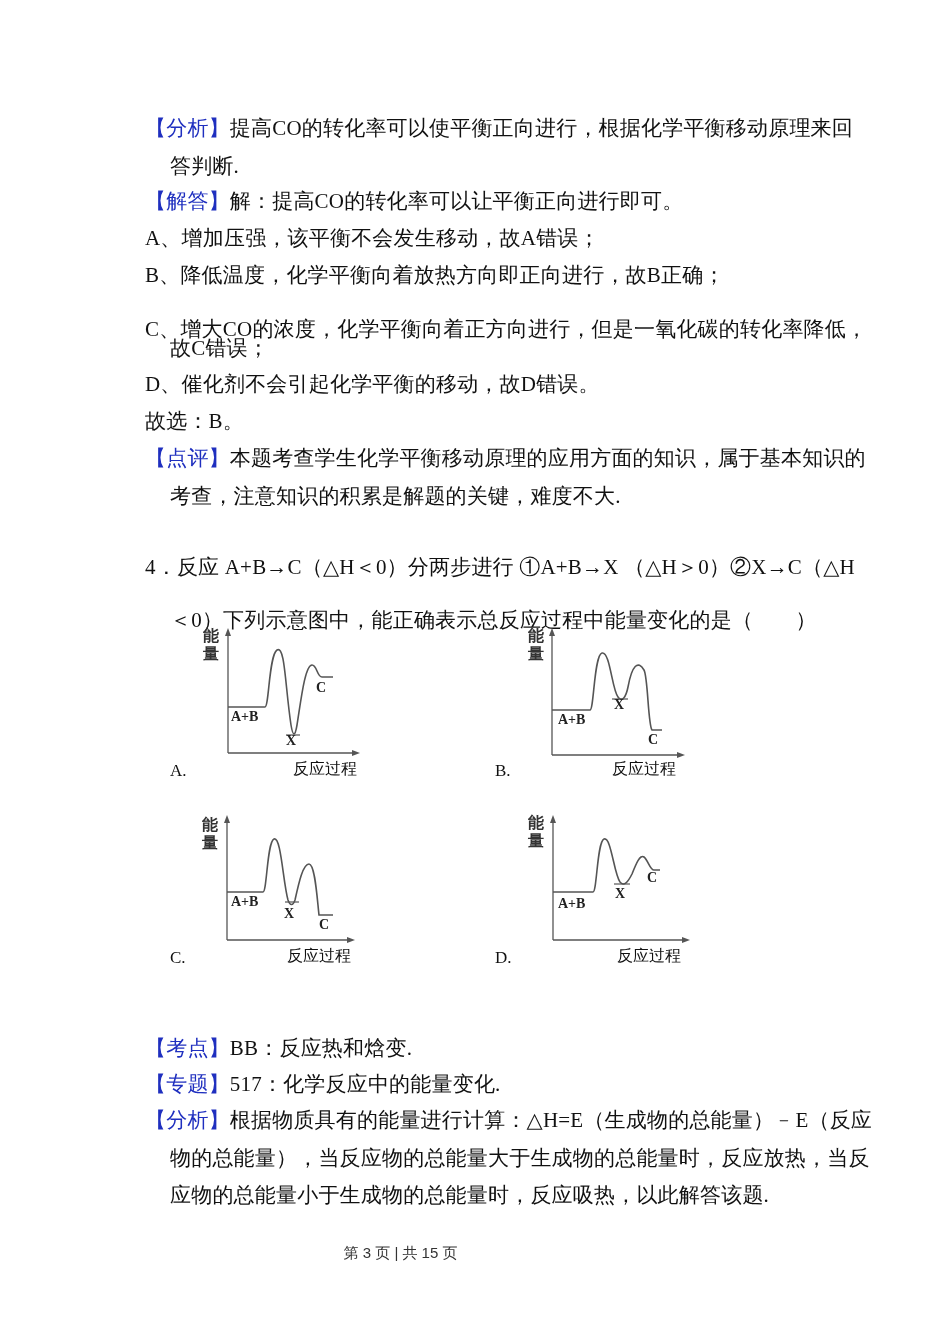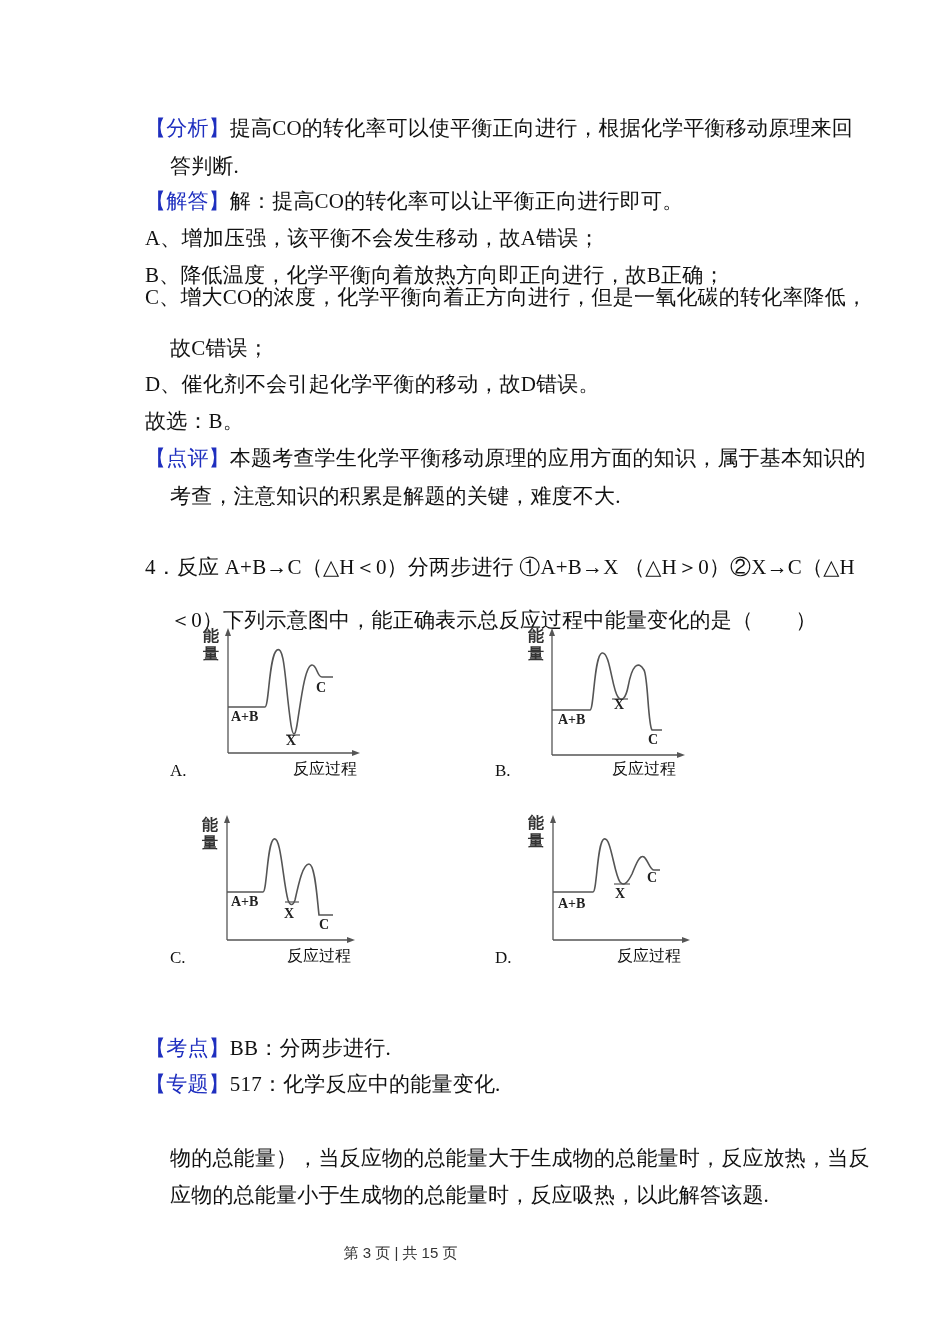--- a/index.html
+++ b/index.html
@@ -24,21 +24,21 @@
   <div class="line" style="top:116px;">
     <span class="tag">【分析】</span><span>提高CO的转化率可以使平衡正向进行，根据化学平衡移动原理来回</span>
   </div>
   <div class="line indent" style="top:154px;">答判断.</div>
 
   <div class="line" style="top:189px;">
     <span class="tag">【解答】</span><span>解：提高CO的转化率可以让平衡正向进行即可。</span>
   </div>
   <div class="line" style="top:226px;">A、增加压强，该平衡不会发生移动，故A错误；</div>
   <div class="line" style="top:263px;">B、降低温度，化学平衡向着放热方向即正向进行，故B正确；</div>
-  <div class="line" style="top:285px;">C、增大CO的浓度，化学平衡向着正方向进行，但是一氧化碳的转化率降低，</div>
+  <div class="line" style="top:317px;">C、增大CO的浓度，化学平衡向着正方向进行，但是一氧化碳的转化率降低，</div>
   <div class="line indent" style="top:336px;">故C错误；</div>
   <div class="line" style="top:372px;">D、催化剂不会引起化学平衡的移动，故D错误。</div>
   <div class="line" style="top:409px;">故选：B。</div>
 
   <div class="line" style="top:446px;">
     <span class="tag">【点评】</span><span>本题考查学生化学平衡移动原理的应用方面的知识，属于基本知识的</span>
   </div>
   <div class="line indent" style="top:484px;">考查，注意知识的积累是解题的关键，难度不大.</div>
 
   <div class="line" style="top:555px;">4．反应 A+B→C（△H＜0）分两步进行 ①A+B→X （△H＞0）②X→C（△H</div>
@@ -106,25 +106,28 @@
     </svg>
     <span class="axis-y-label" style="left:38px; top:2px;">能量</span>
     <span class="curve-label" style="left:68px; top:84px;">A+B</span>
     <span class="curve-label" style="left:125px; top:74px;">X</span>
     <span class="curve-label" style="left:157px; top:58px;">C</span>
     <span class="opt-label" style="left:5px; top:136px;">D.</span>
     <span class="axis-x-label" style="left:127px; top:134px;">反应过程</span>
   </div>
 
   <div class="line" style="top:1036px;">
-    <span class="tag">【考点】</span><span>BB：分两步进行.</span>
+    <span class="tag">【考点】</span><span>BB：反应热和焓变.</span>
   </div>
 
   <div class="line" style="top:1072px;">
     <span class="tag">【专题】</span><span>517：化学反应中的能量变化.</span>
   </div>
 
+  <div class="line" style="top:1108px;">
+    <span class="tag">【分析】</span><span>根据物质具有的能量进行计算：△H=E（生成物的总能量）﹣E（反应</span>
+  </div>
   <div class="line indent" style="top:1146px;">物的总能量），当反应物的总能量大于生成物的总能量时，反应放热，当反</div>
   <div class="line indent" style="top:1183px;text-align:right;">应物的总能量小于生成物的总能量时，反应吸热，以此解答该题.</div>
 
   <div class="footer">第 3 页 | 共 15 页</div>
 
 </div>
 
 </body></html>

